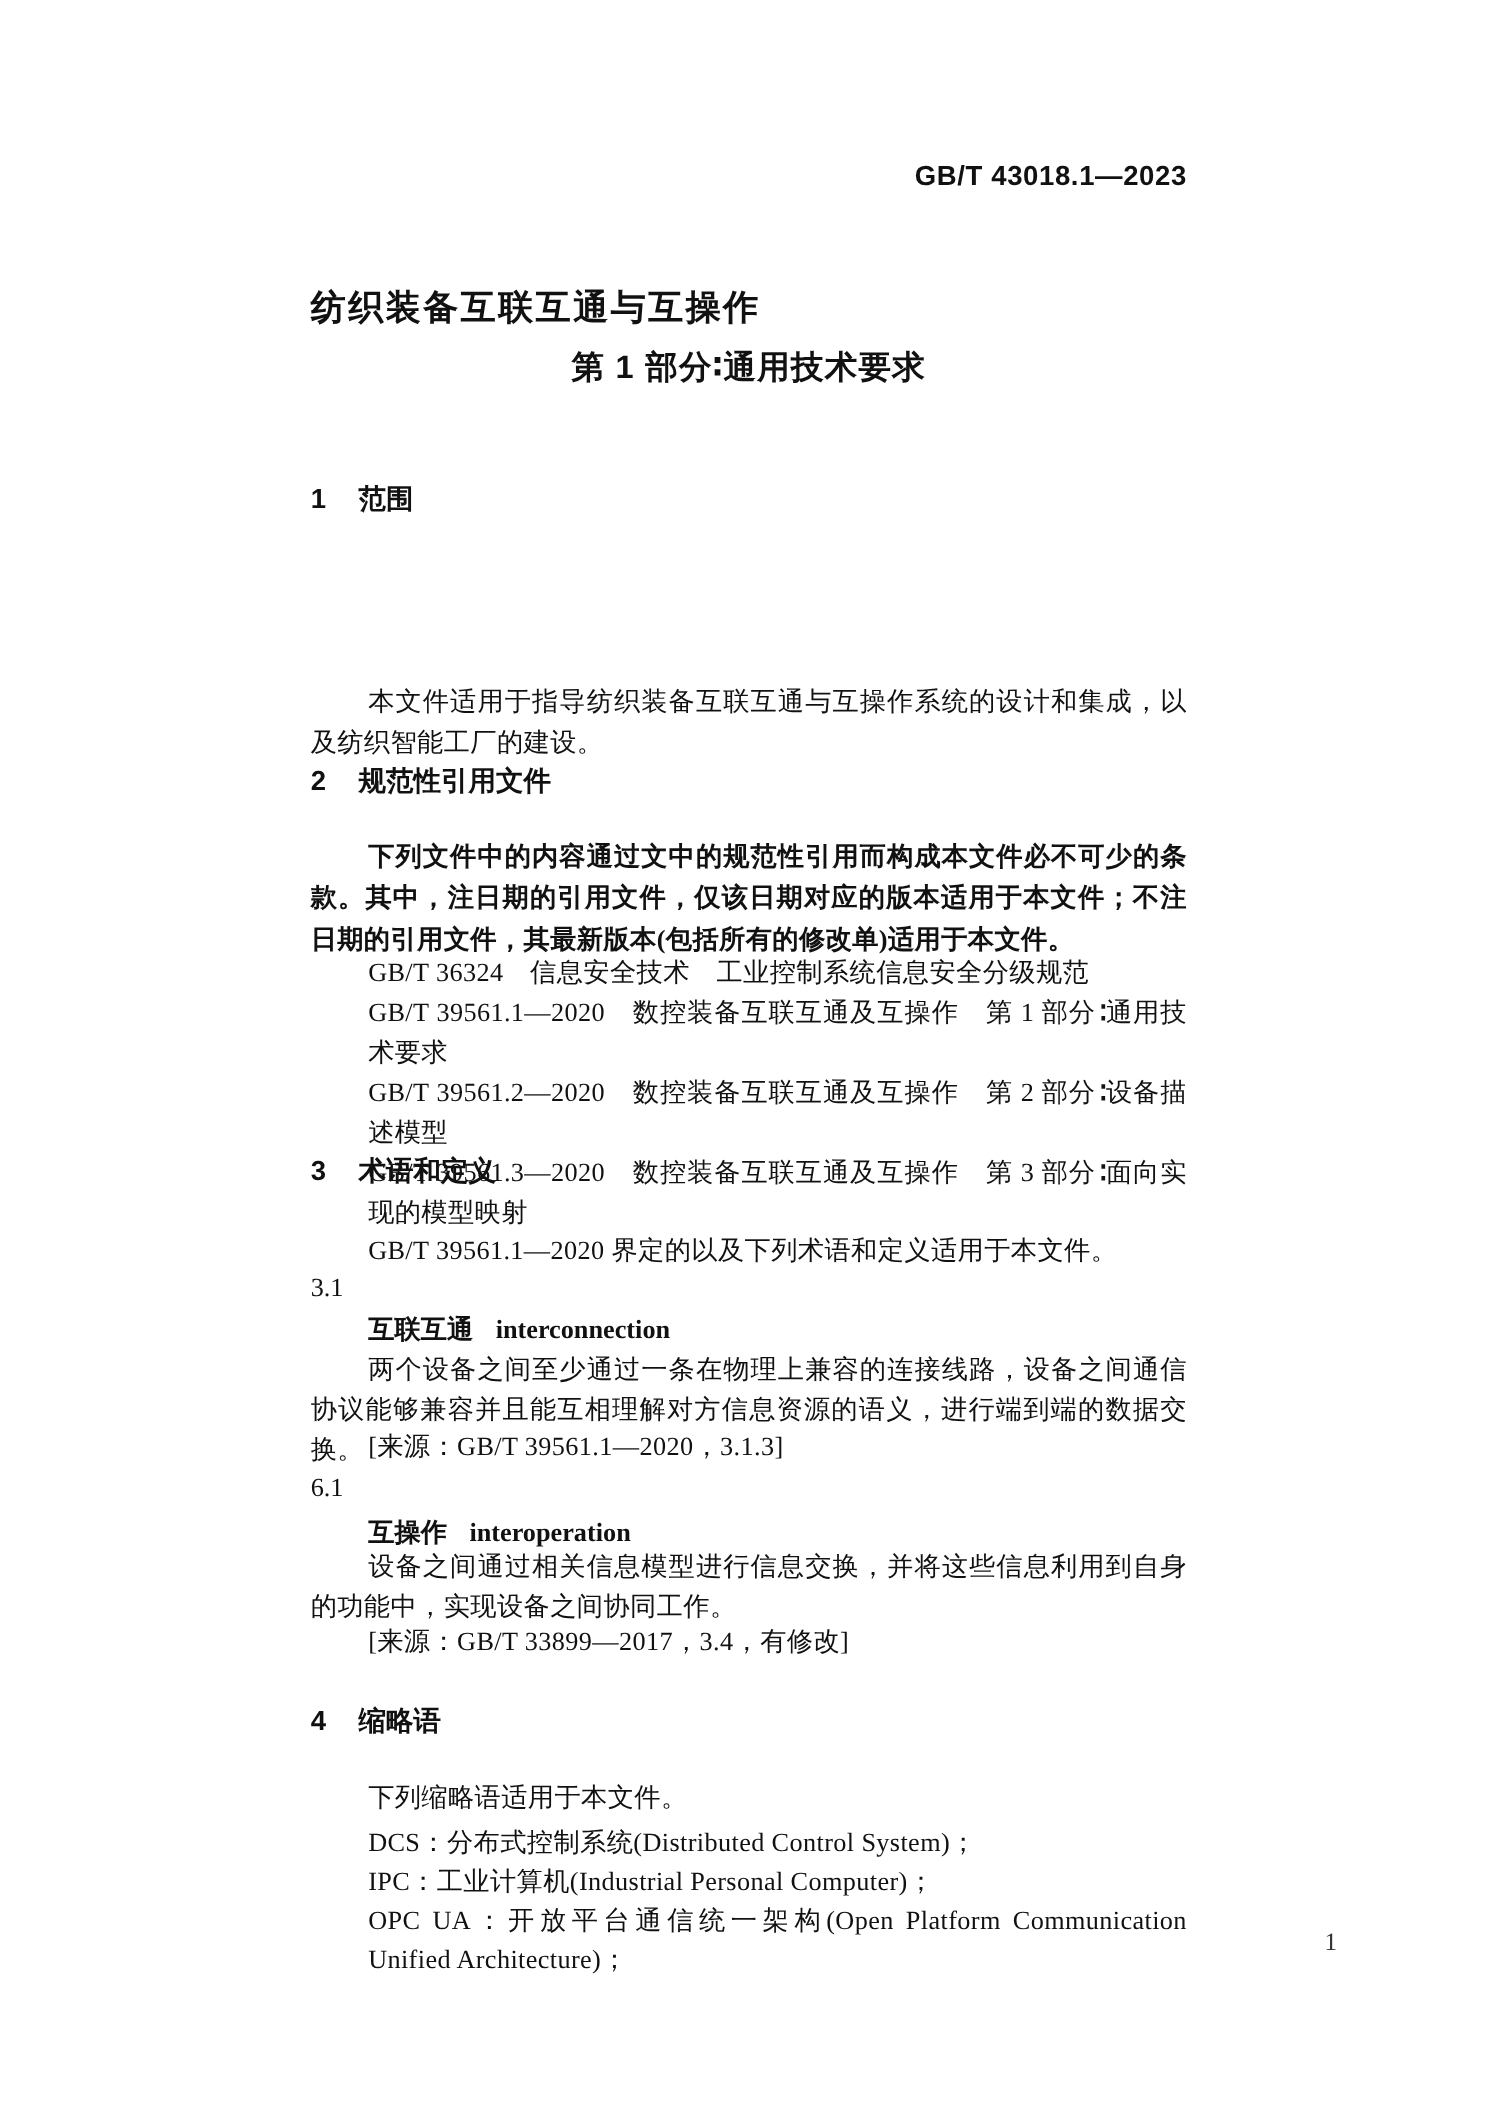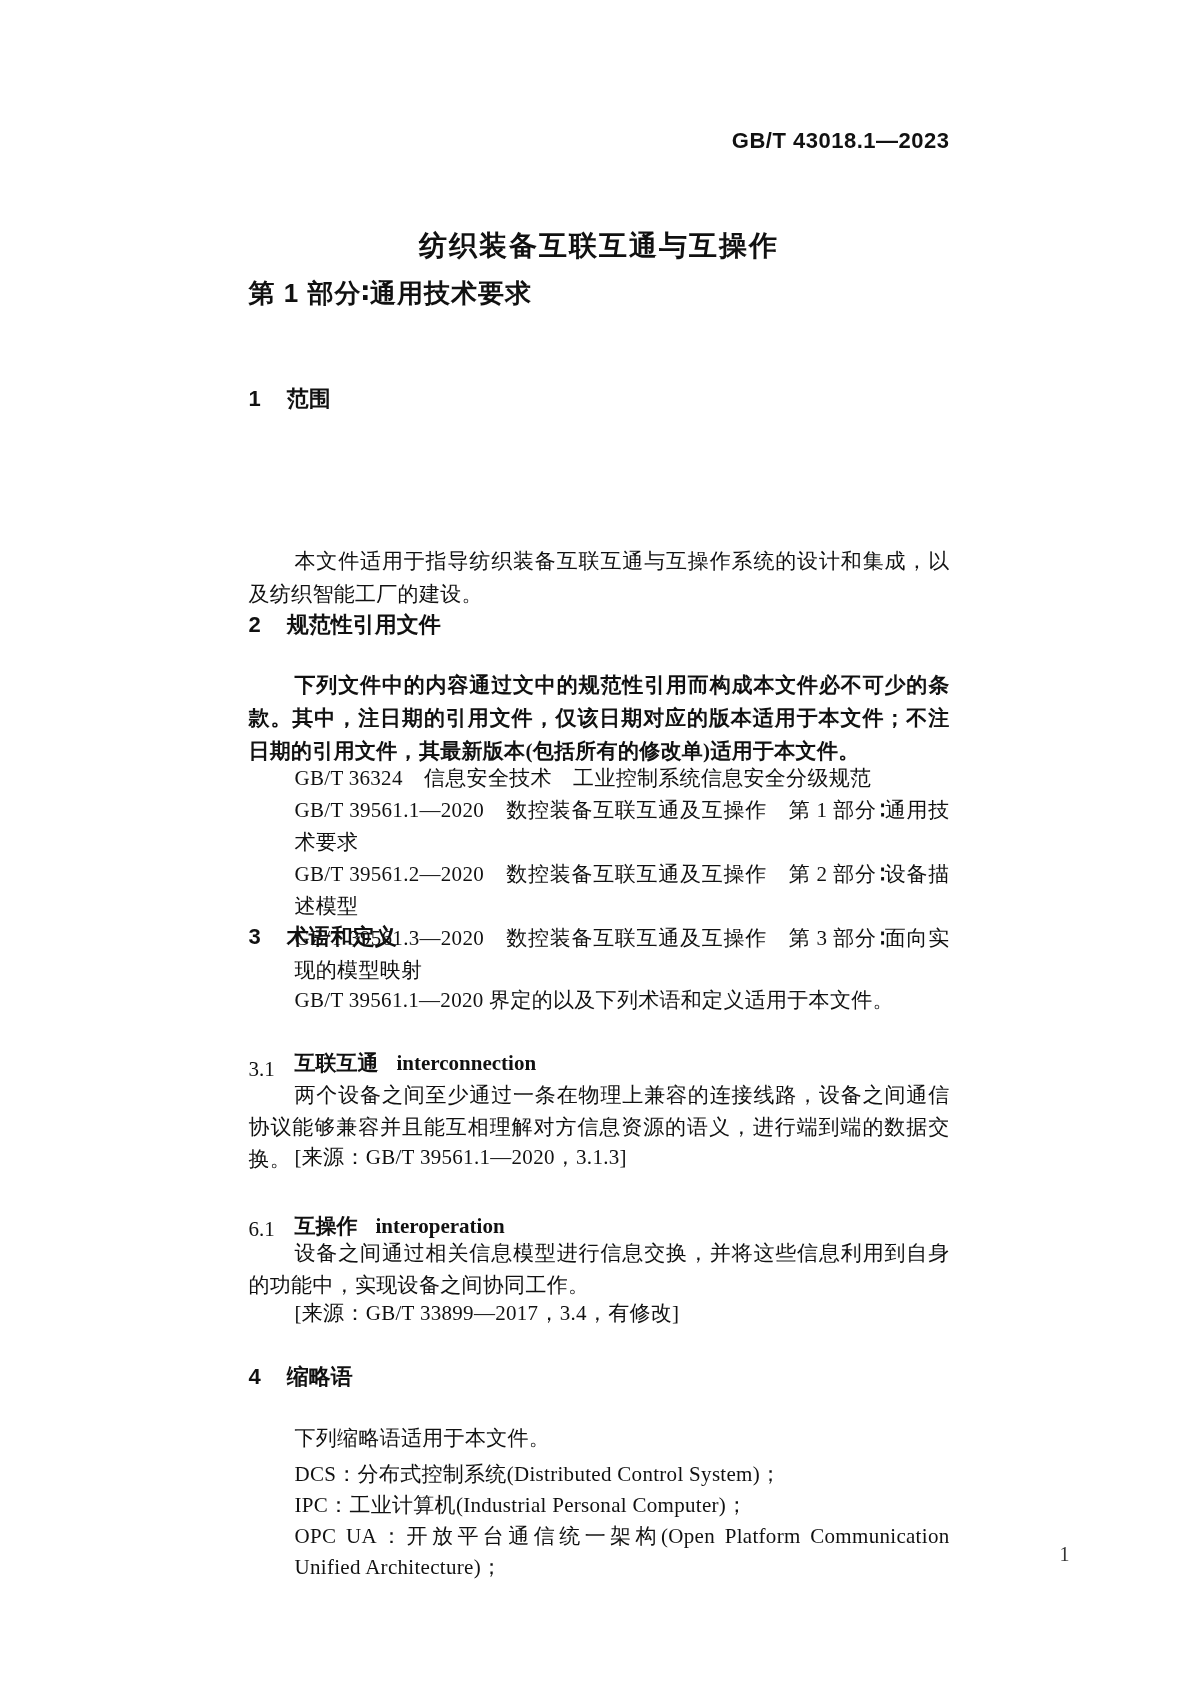--- a/index.html
+++ b/index.html
@@ -19,30 +19,29 @@
     top: 128px;
     text-align: right;
     font-family: "Liberation Sans", "DejaVu Sans", sans-serif;
     font-weight: bold;
     font-size: 22px;
     line-height: 26px;
     letter-spacing: 0.5px;
   }
   .title-main {
     top: 226px;
-    text-align: center;
     font-family: "Liberation Sans", "DejaVu Sans", sans-serif;
     font-weight: bold;
     font-size: 28px;
     line-height: 40px;
     letter-spacing: 2px;
   }
   .title-part {
     top: 275px;
-    text-align: left;
+    text-align: center;
     font-family: "Liberation Sans", "DejaVu Sans", sans-serif;
     font-weight: bold;
     font-size: 26px;
     line-height: 36px;
     letter-spacing: 1px;
   }
   .section-heading {
     font-family: "Liberation Sans", "DejaVu Sans", sans-serif;
     font-weight: bold;
     font-size: 22px;
@@ -55,21 +54,21 @@
     line-height: 33px;
     text-align: justify;
     letter-spacing: 0.3px;
   }
   .first-indent { text-indent: 46px; }
   .block-indent { padding-left: 46px; }
 
   .ref-list div { line-height: 32px; }
   .abbr-list div { line-height: 31px; }
 
-  .term-id { font-size: 21px; line-height: 28px; margin-top: 39px; }
+  .term-id { font-size: 21px; line-height: 28px; }
   .term-line {
     font-size: 21px;
     line-height: 28px;
     font-weight: bold;
   }
   .term-zh { font-family: "Liberation Sans", "DejaVu Sans", sans-serif; }
   .term-en { font-family: "Liberation Serif", "DejaVu Serif", serif; margin-left: 18px; }
   .term-def { line-height: 32px; }
   .term-source { line-height: 28px; }
 

